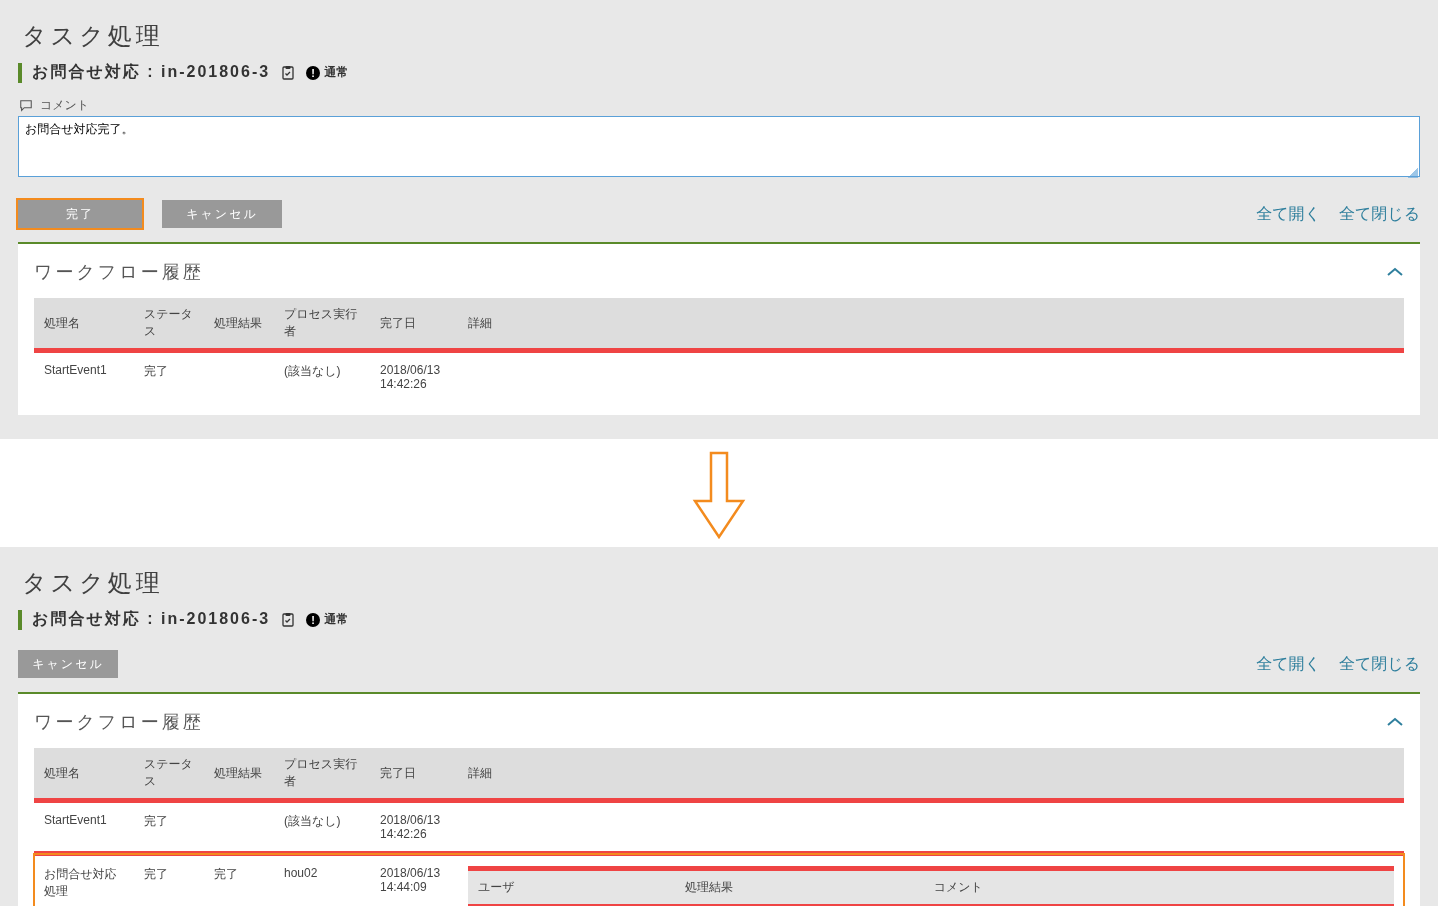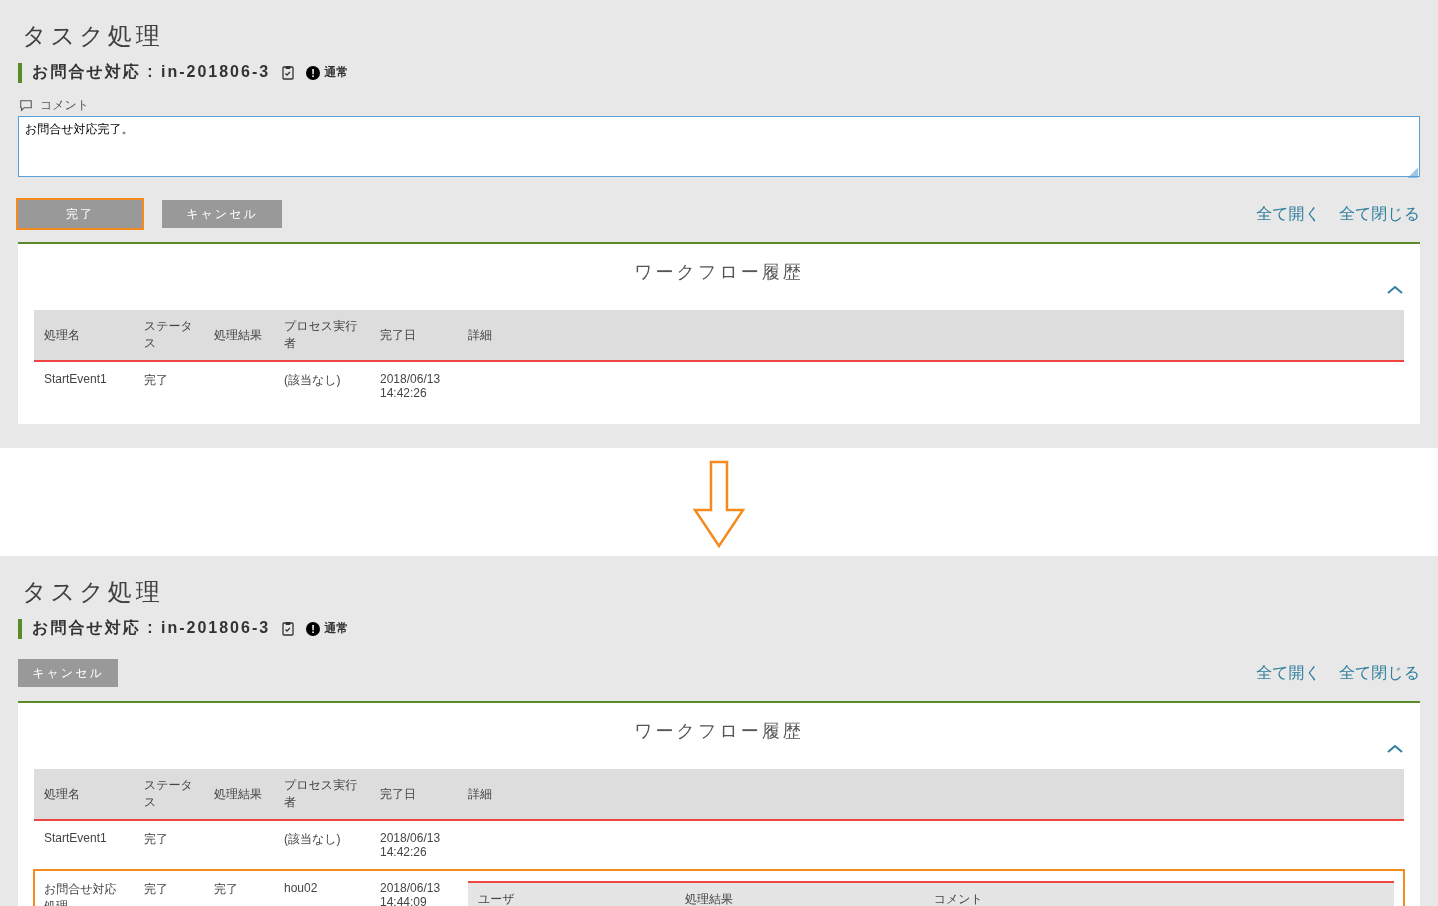--- a/index.html
+++ b/index.html
@@ -34,27 +34,27 @@
 
   .btn-row{display:flex;align-items:center;gap:20px;margin-top:20px;}
   .btn{background:var(--btn);color:var(--btn-text);border:none;height:28px;min-width:120px;font-size:12px;letter-spacing:2px;cursor:pointer;}
   .btn.primary{min-width:124px;}
   .btn-hl{outline:2px solid var(--hl);outline-offset:0;}
   .links-right{margin-left:auto;display:flex;gap:18px;}
   .link{color:var(--link);font-size:16px;cursor:pointer;}
 
   .hr-top{height:2px;background:var(--top-rule);margin:14px 0 0 0;}
   .history{background:var(--panel-bg);padding:16px 16px 14px 16px;border:0;}
-  .history h2{font-size:18px;font-weight:400;color:#555;letter-spacing:3px;margin:0 0 14px 0;display:flex;align-items:center;flex-direction:column;}
+  .history h2{font-size:18px;font-weight:400;color:#555;letter-spacing:3px;margin:0 0 14px 0;display:flex;align-items:center;}
   .history h2 .chev{margin-left:auto;color:var(--link);}
 
   table.wf{width:100%;border-collapse:collapse;table-layout:fixed;}
   table.wf th{background:var(--th-bg);font-weight:400;text-align:left;font-size:12px;padding:8px 10px;color:#444;}
   table.wf td{font-size:12px;padding:10px;color:#444;vertical-align:top;border-top:0;}
-  table.wf tbody tr{border-top:2px solid #ef4444;}
+  table.wf tbody tr{border-top:5px solid #ef4444;}
   table.wf col.c1{width:100px;}
   table.wf col.c2{width:70px;}
   table.wf col.c3{width:70px;}
   table.wf col.c4{width:96px;}
   table.wf col.c5{width:88px;}
   
 
   .row-hl{outline:2px solid var(--hl);outline-offset:-1px;}
 
   table.inner{width:100%;border-collapse:collapse;margin-top:0;}

